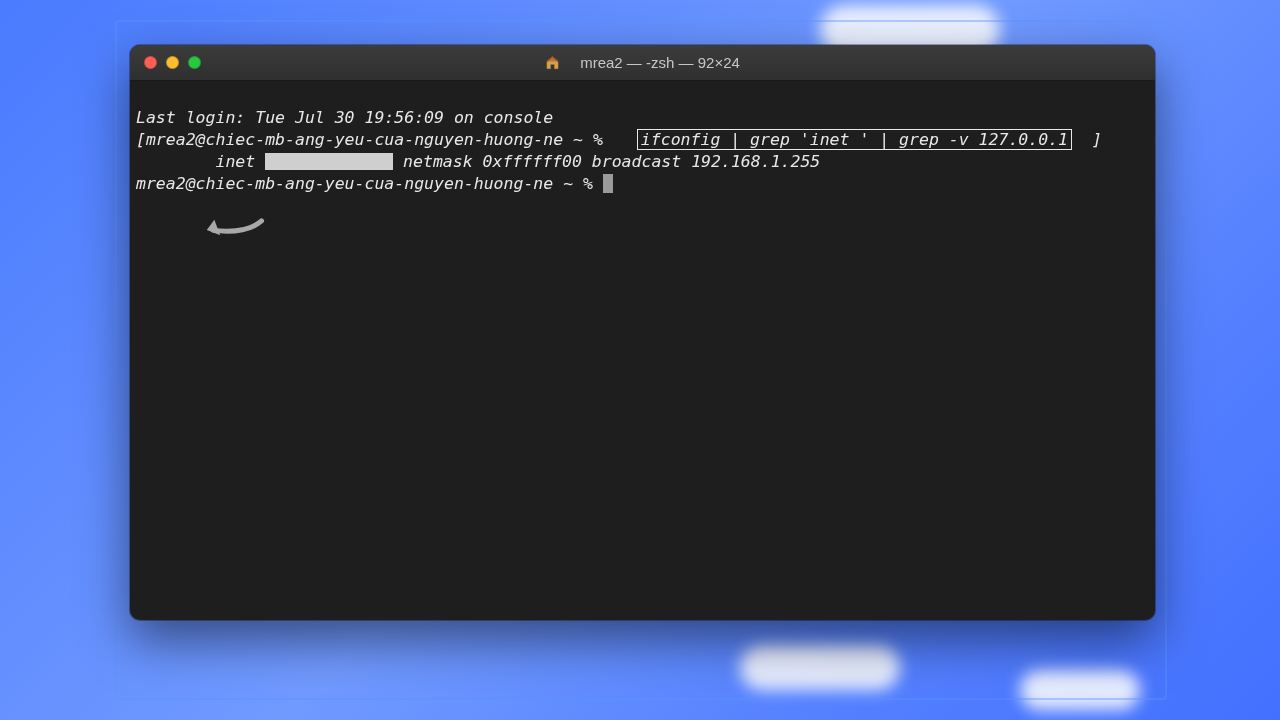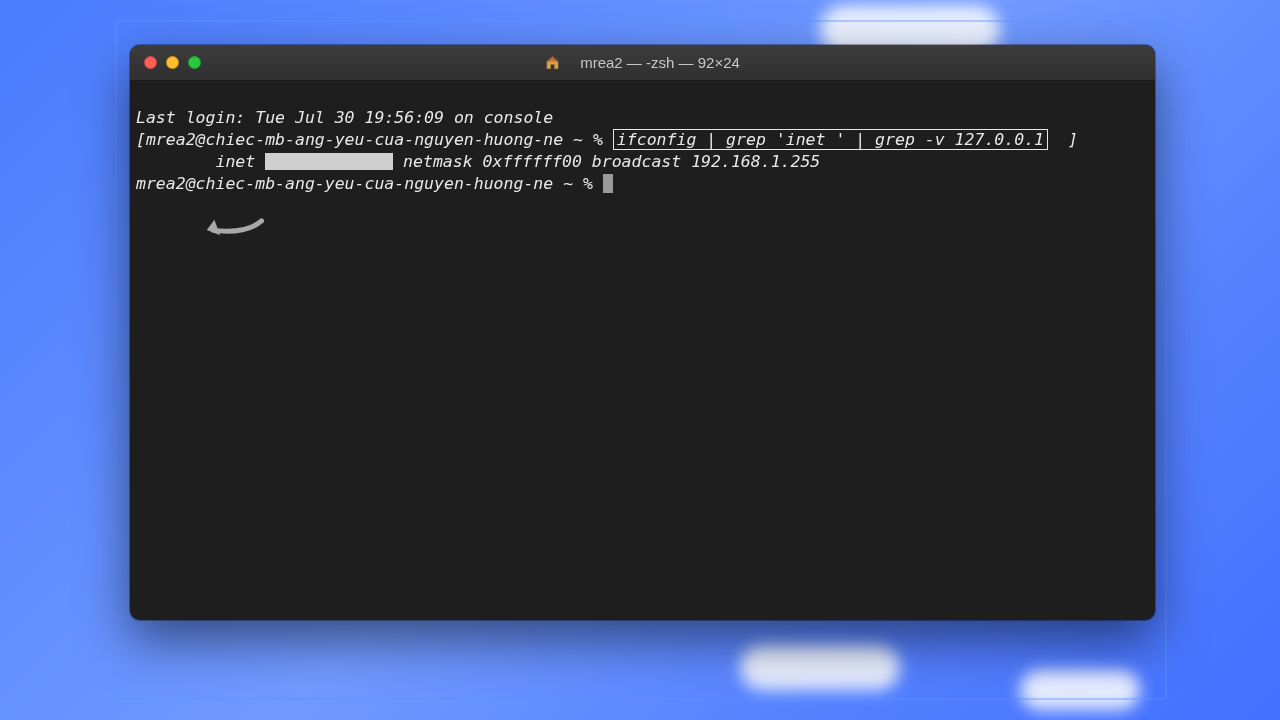--- a/index.html
+++ b/index.html
@@ -89,20 +89,21 @@
     }
 
     .line { display: block; }
     .prompt-bracket { color: #e8e8e8; }
     .cmd-box {
       border: 1.5px solid #e8e8e8;
       padding: 0 3px;
       display: inline-block;
       line-height: 19px;
       vertical-align: baseline;
+      margin-left: 24px;
     }
     .redact {
       display: inline-block;
       width: 128px;
       height: 17px;
       background: #cfcfcf;
       vertical-align: middle;
       margin-top: -2px;
     }
     .cursor {

